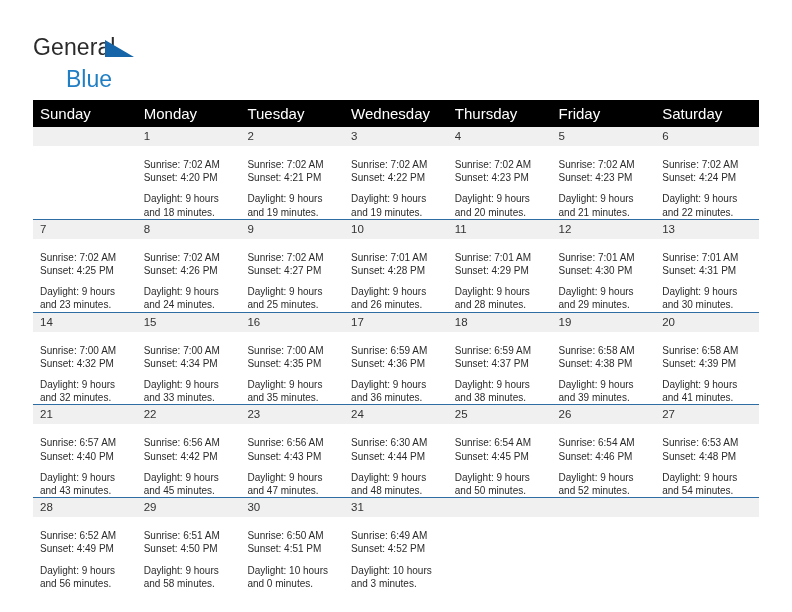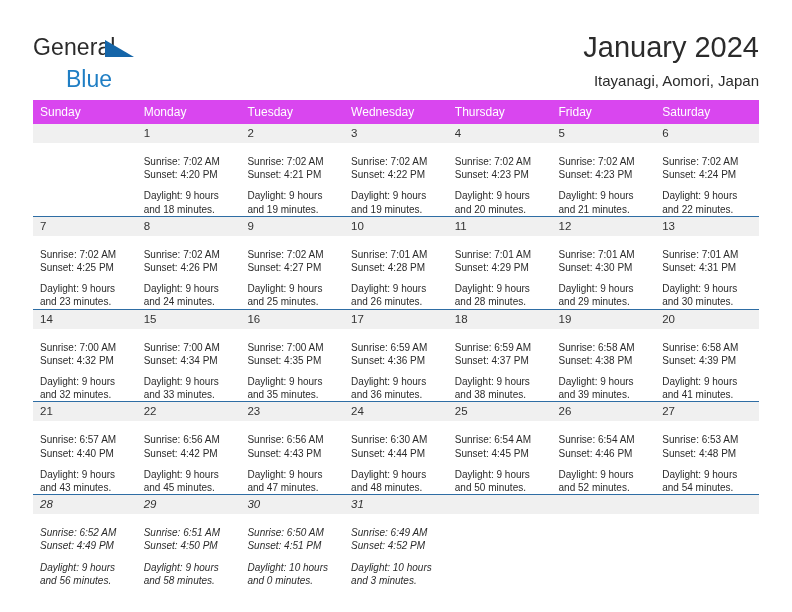--- a/index.html
+++ b/index.html
@@ -86,23 +86,23 @@
   .cal-wrap {
     padding: 0 33px;
     box-sizing: border-box;
   }
   table.cal {
     width: 726px;
     border-collapse: collapse;
     table-layout: fixed;
   }
   table.cal th {
-    background: #d946ef;
+    background: #000000;
     color: #ffffff;
-    font-size: 12px;
+    font-size: 15px;
     font-weight: normal;
     text-align: left;
     padding: 5px 0 5px 7px;
     height: 20px;
     box-sizing: border-box;
   }
   table.cal td {
     vertical-align: top;
     padding: 0;
     width: 103.7px;
@@ -111,21 +111,20 @@
     background: #ffffff;
   }
   tr.week td {
     border-top: 1px solid #2e6da4;
   }
   tr.week.first td {
     border-top: none;
   }
   tr.week.last td {
     border-bottom: none;
-    font-style: italic;
   }
   .daynum {
     background: #f0f0f0;
     font-size: 11.5px;
     color: #333333;
     padding: 3px 0 3px 7px;
     line-height: 13px;
     height: 19px;
     box-sizing: border-box;
   }
@@ -155,24 +154,20 @@
 <div class="page">
 
   <div class="header">
 
     <div class="brand">
       <span class="brand-general">General</span>
       <span class="brand-flag"></span>
       <span class="brand-blue">Blue</span>
     </div>
 
-    <div class="title-block">
-      <div class="cal-title">January 2024</div>
-      <div class="cal-sub">Itayanagi, Aomori, Japan</div>
-    </div>
 
   </div>
 
   <div class="cal-wrap">
     <table class="cal">
       <thead>
         <tr>
           <th>Sunday</th>
           <th>Monday</th>
           <th>Tuesday</th>

